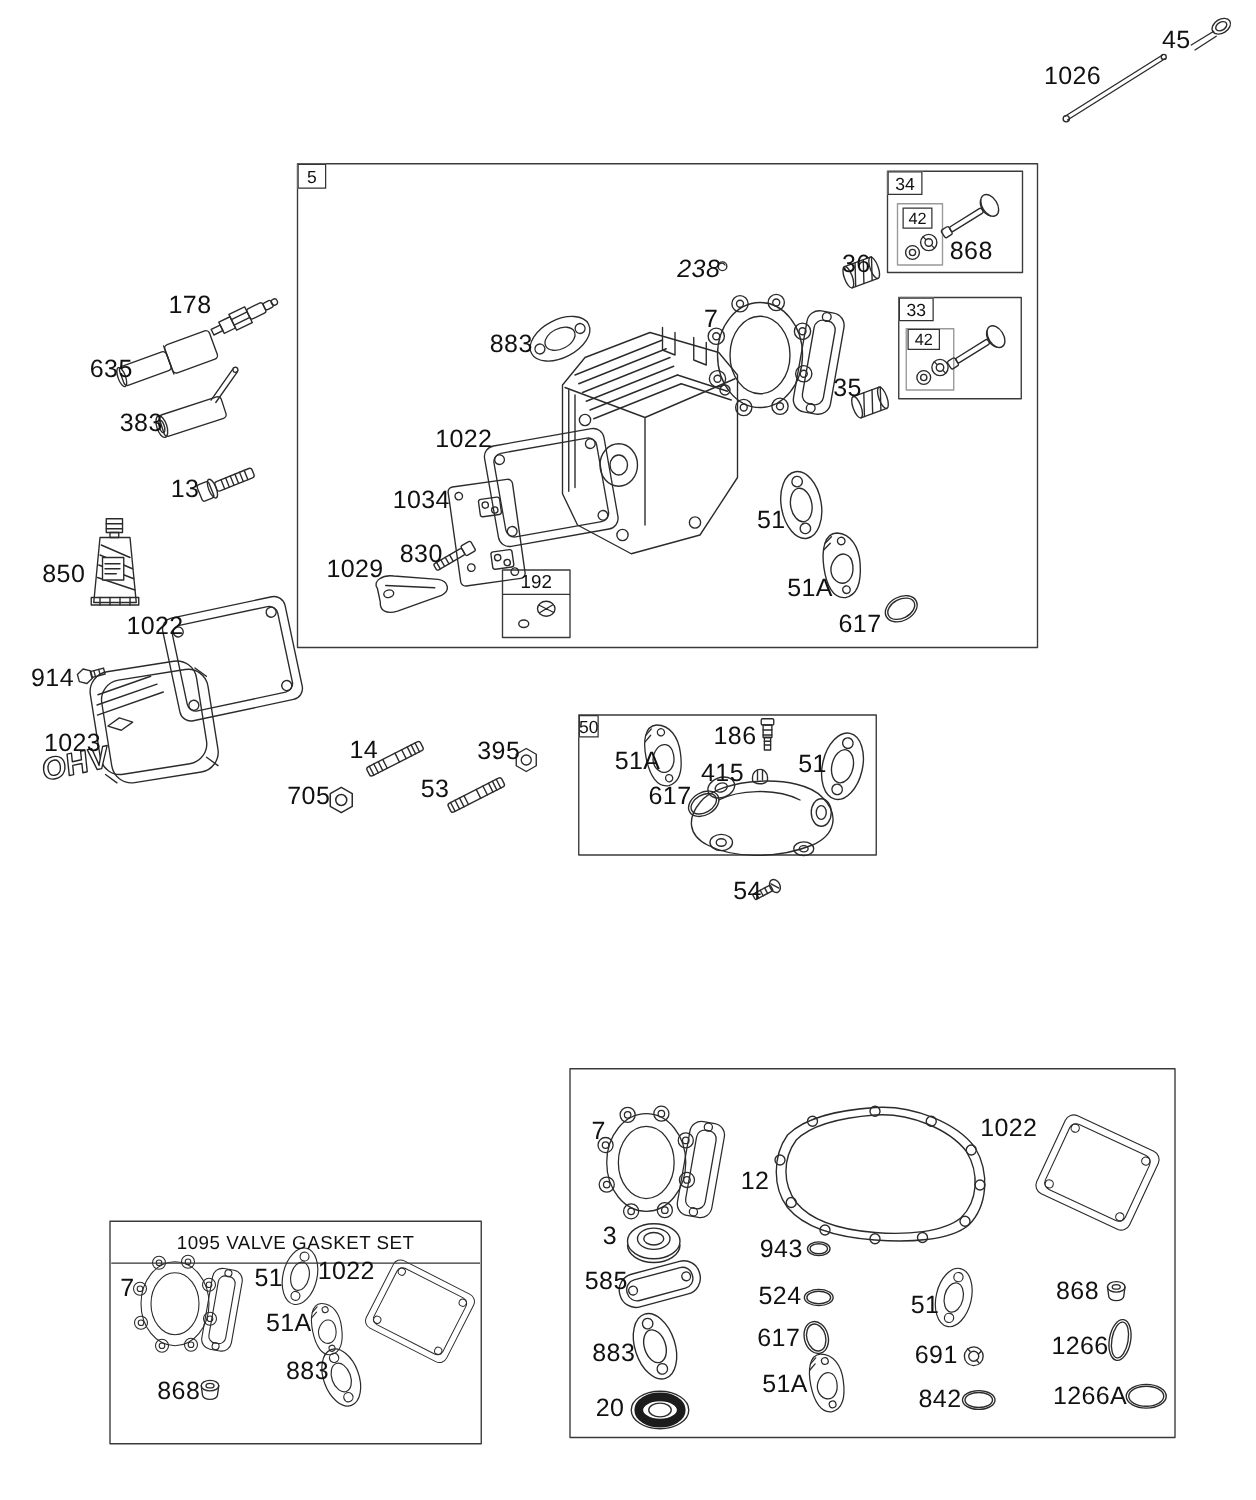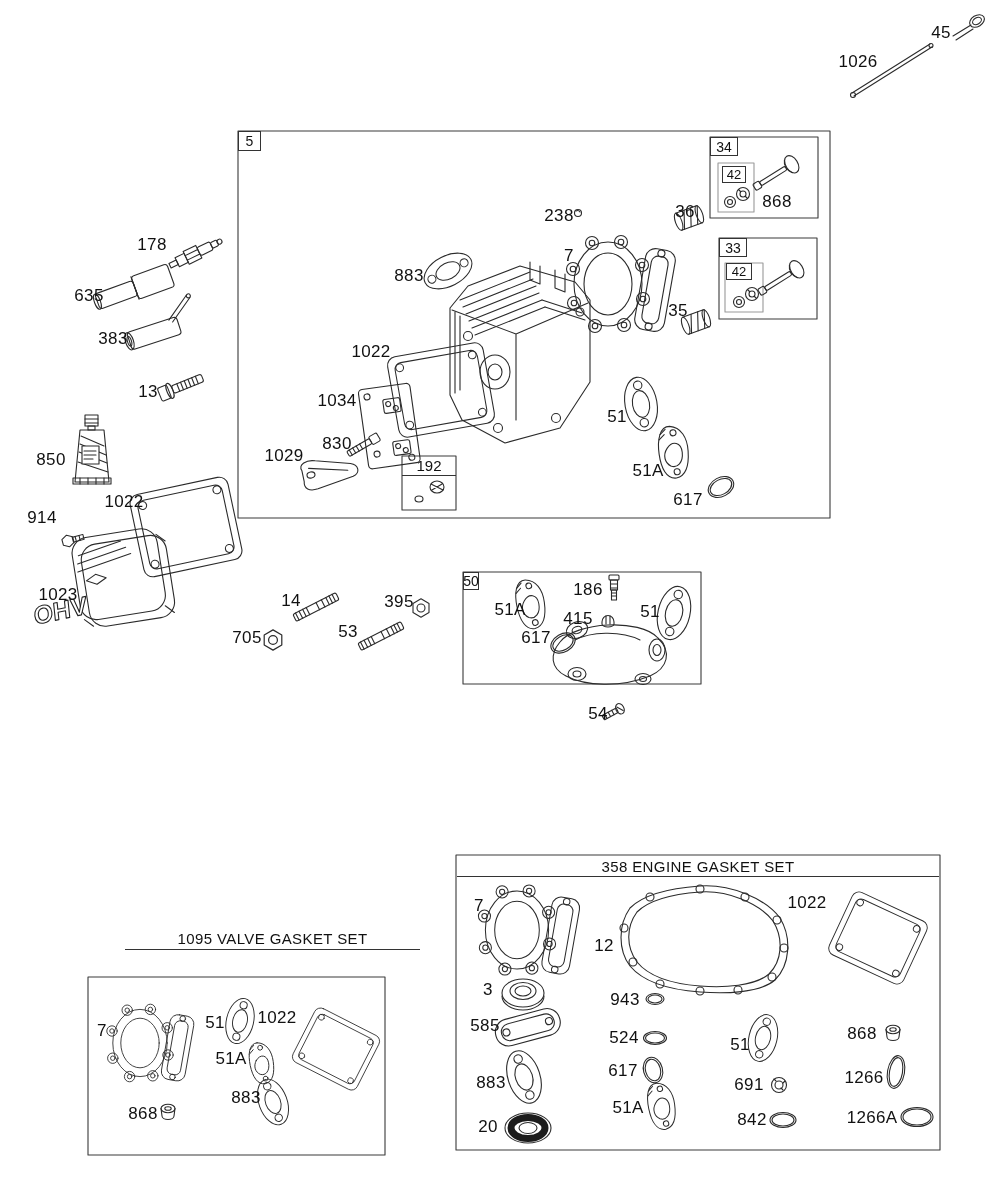--- a/index.html
+++ b/index.html
@@ -1,19 +1,19 @@
 <!DOCTYPE html>
 <html><head>
 <meta charset="utf-8">
 <style>
   html,body{margin:0;padding:0;background:#fff;}
   #stage{position:relative;width:1005px;height:1200px;background:#fff;
          font-family:"Liberation Sans",sans-serif;overflow:hidden;}
   #art{position:absolute;left:0;top:0;}
-  .plabel{position:absolute;transform:translate(-50%,-50%);font-size:17px;color:#111;
+  .plabel{position:absolute;transform:translate(-50%,-50%);font-size:20px;color:#111;
           white-space:nowrap;letter-spacing:.3px;}
   .tagbox{position:absolute;display:flex;align-items:center;justify-content:center;
           background:#fff;border:1.2px solid #333;font-size:14px;color:#111;box-sizing:border-box;}
   .tagbox.flat{border:none;border-bottom:1.2px solid #333;background:transparent;font-size:15px;}
   .hdr{position:absolute;display:flex;align-items:center;justify-content:center;
        border-bottom:1.2px solid #333;font-size:15px;color:#111;letter-spacing:.4px;box-sizing:border-box;}
 </style>
 </head>
 <body>
 
@@ -422,35 +422,34 @@
 </svg>
 
 <div class="tagbox" style="left:238px;top:131px;width:23px;height:20px;">5</div>
 <div class="tagbox" style="left:710px;top:137px;width:28px;height:19px;">34</div>
 <div class="tagbox" style="left:722px;top:166px;width:24px;height:17px;font-size:13px;">42</div>
 <div class="tagbox" style="left:719px;top:238px;width:28px;height:19px;">33</div>
 <div class="tagbox" style="left:726px;top:263px;width:26px;height:17px;font-size:13px;">42</div>
 <div class="tagbox flat" style="left:402px;top:456px;width:54px;height:20px;">192</div>
 <div class="tagbox" style="left:463px;top:572px;width:16px;height:18px;">50</div>
 
-<div class="hdr" style="left:457px;top:856px;width:482px;height:21px;">358 ENGINE GASKET SET</div>
-<div class="hdr" style="left:89px;top:928px;width:295px;height:22px;margin-left:36px;">1095 VALVE GASKET SET</div>
+<div class="hdr" style="left:89px;top:978px;width:295px;height:33px;">1095 VALVE GASKET SET</div>
 
 <div id="labels-layer">
       <div class="plabel" style="left: 941px; top: 33px;">45</div>
       <div class="plabel" style="left: 858px; top: 62px;">1026</div>
       <div class="plabel" style="left: 152px; top: 245px;">178</div>
       <div class="plabel" style="left: 89px; top: 296px;">635</div>
       <div class="plabel" style="left: 113px; top: 339px;">383</div>
       <div class="plabel" style="left: 148px; top: 392px;">13</div>
       <div class="plabel" style="left: 51px; top: 460px;">850</div>
       <div class="plabel" style="left: 124px; top: 502px;">1022</div>
-      <div class="plabel" style="left: 42px; top: 518px; text-align: right;">914</div>
+      <div class="plabel" style="left: 42px; top: 543px; text-align: right;">914</div>
       <div class="plabel" style="left: 58px; top: 595px;">1023</div>
-      <div class="plabel" style="left: 559px; top: 216px;">238</div>
+      <div class="plabel" style="left: 559px; top: 216px; font-style: italic;">238</div>
       <div class="plabel" style="left: 661px; top: 212px; margin-left: 24px;">36</div>
       <div class="plabel" style="left: 777px; top: 202px;">868</div>
       <div class="plabel" style="left: 569px; top: 256px;">7</div>
       <div class="plabel" style="left: 409px; top: 276px;">883</div>
       <div class="plabel" style="left: 678px; top: 311px;">35</div>
       <div class="plabel" style="left: 371px; top: 352px;">1022</div>
       <div class="plabel" style="left: 337px; top: 401px;">1034</div>
       <div class="plabel" style="left: 337px; top: 444px;">830</div>
       <div class="plabel" style="left: 284px; top: 456px;">1029</div>
       <div class="plabel" style="left: 617px; top: 417px;">51</div>

